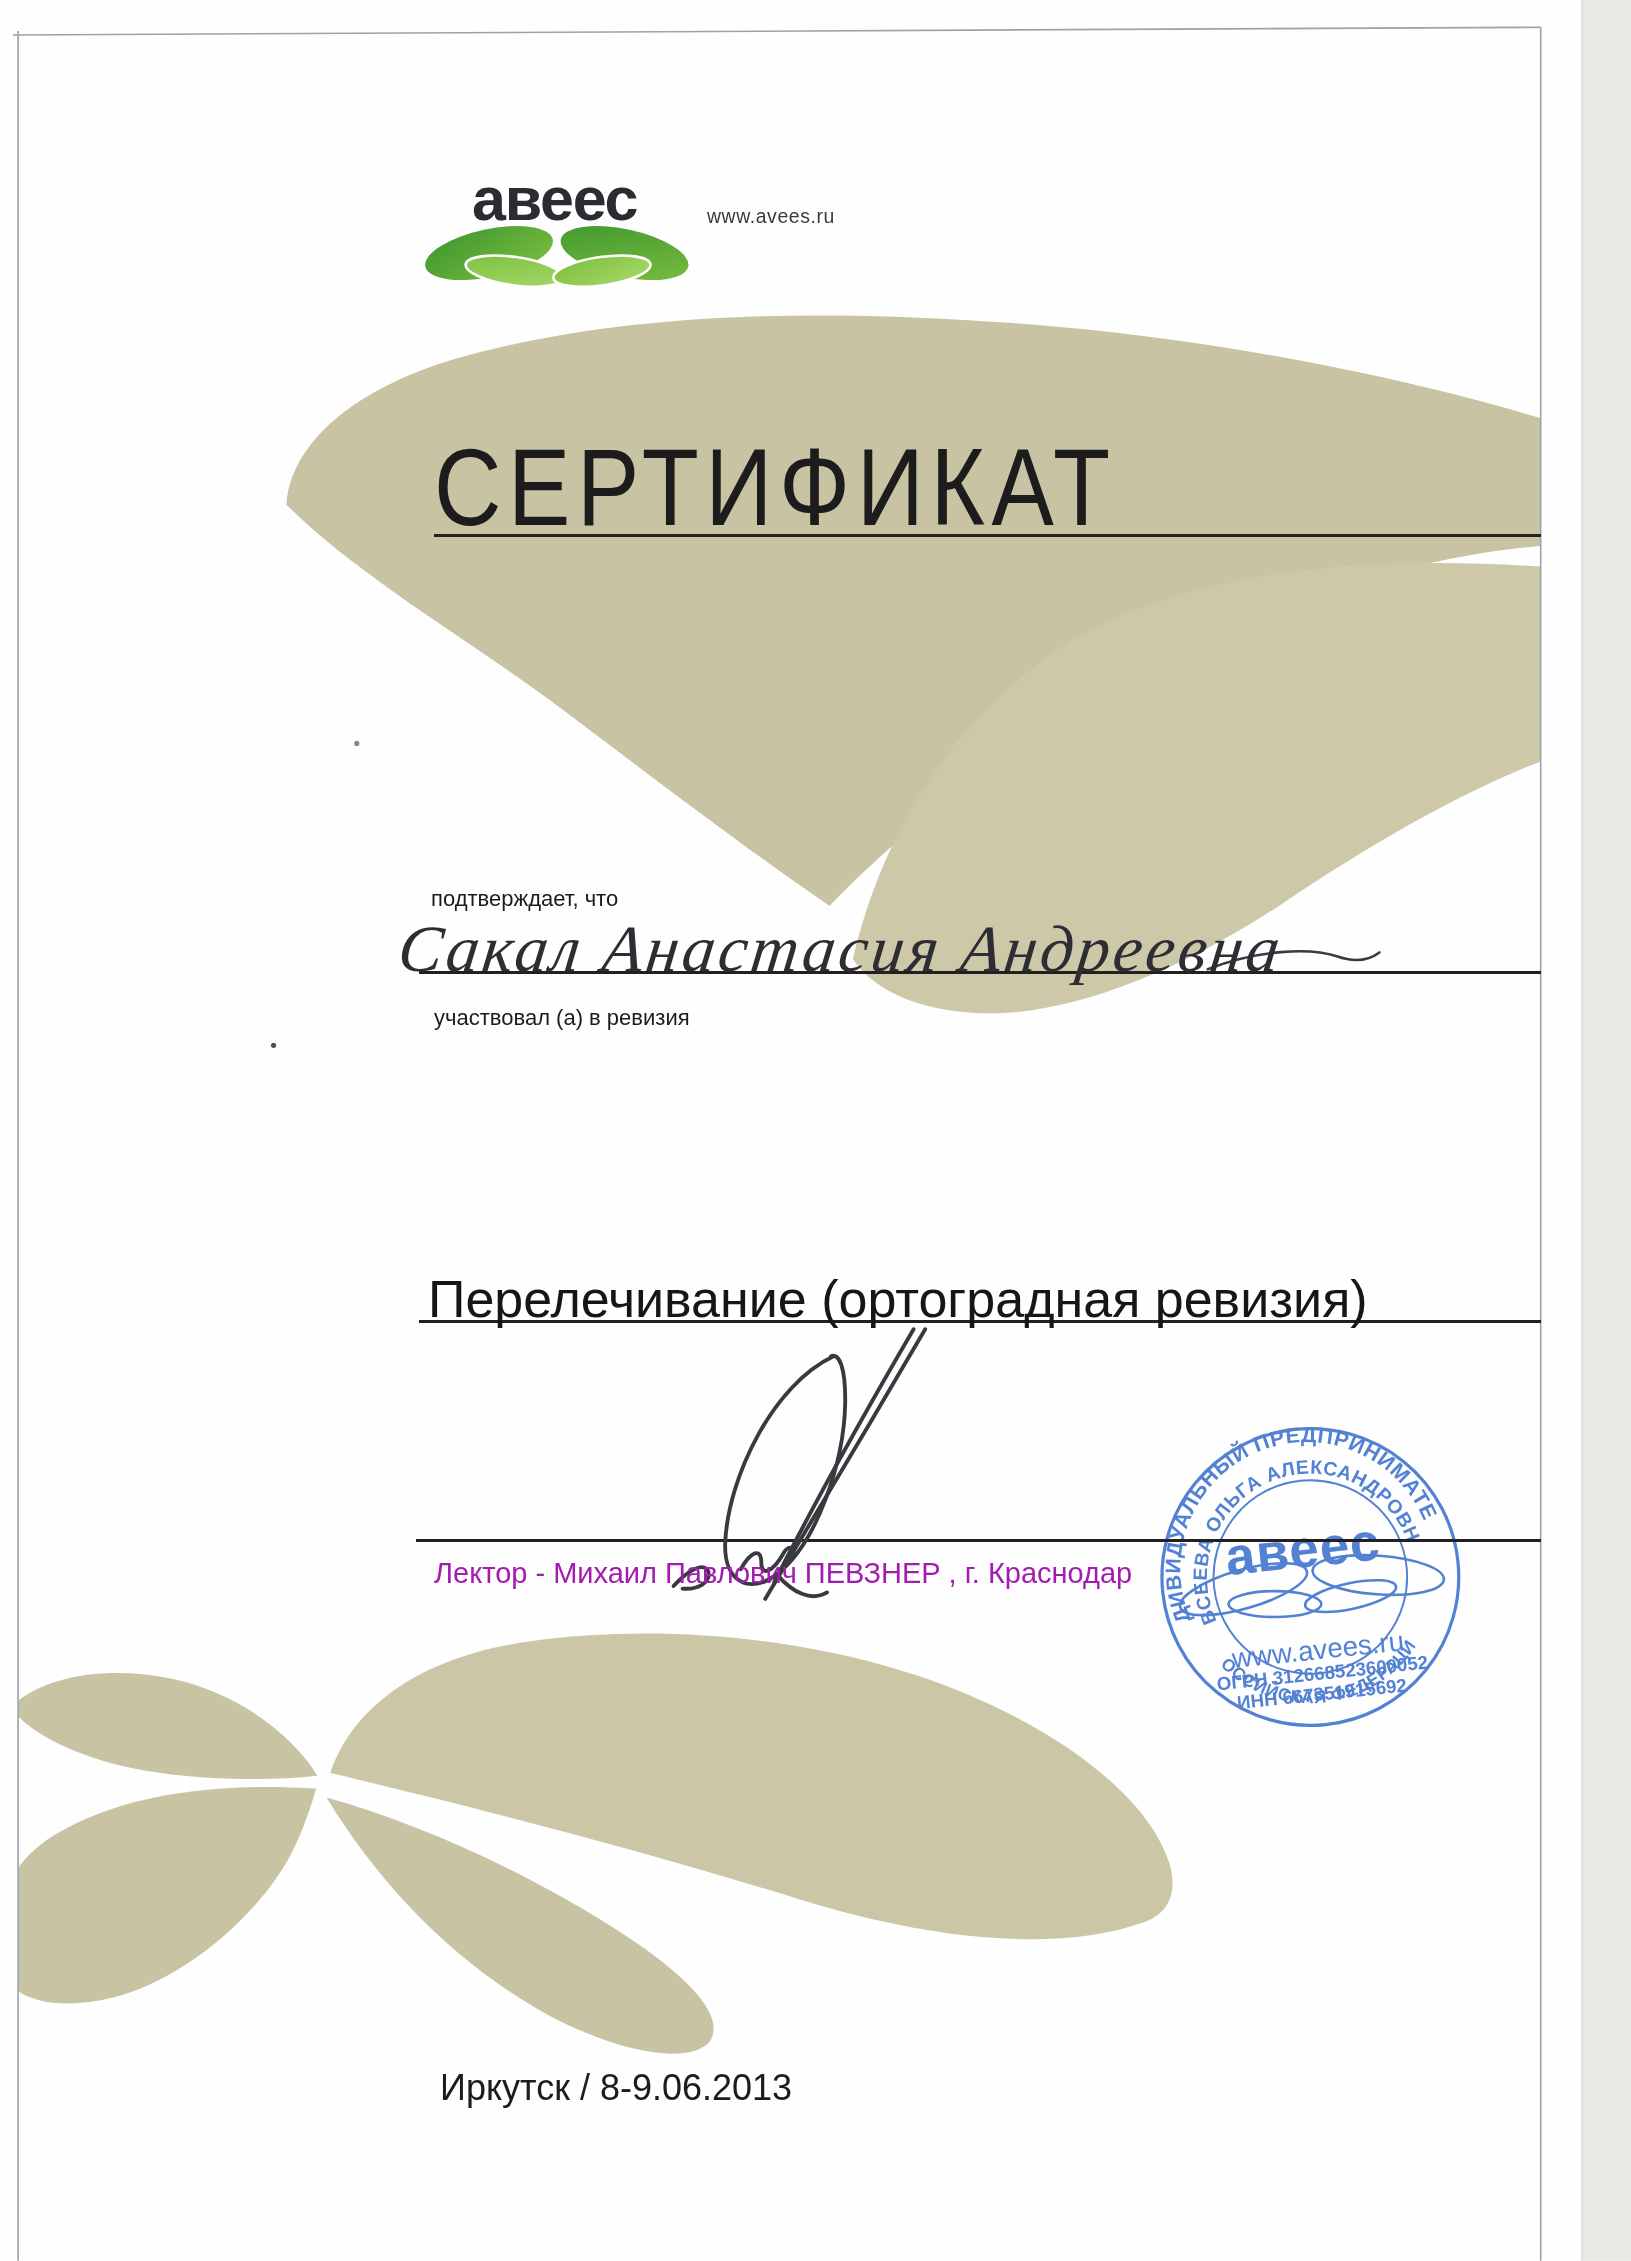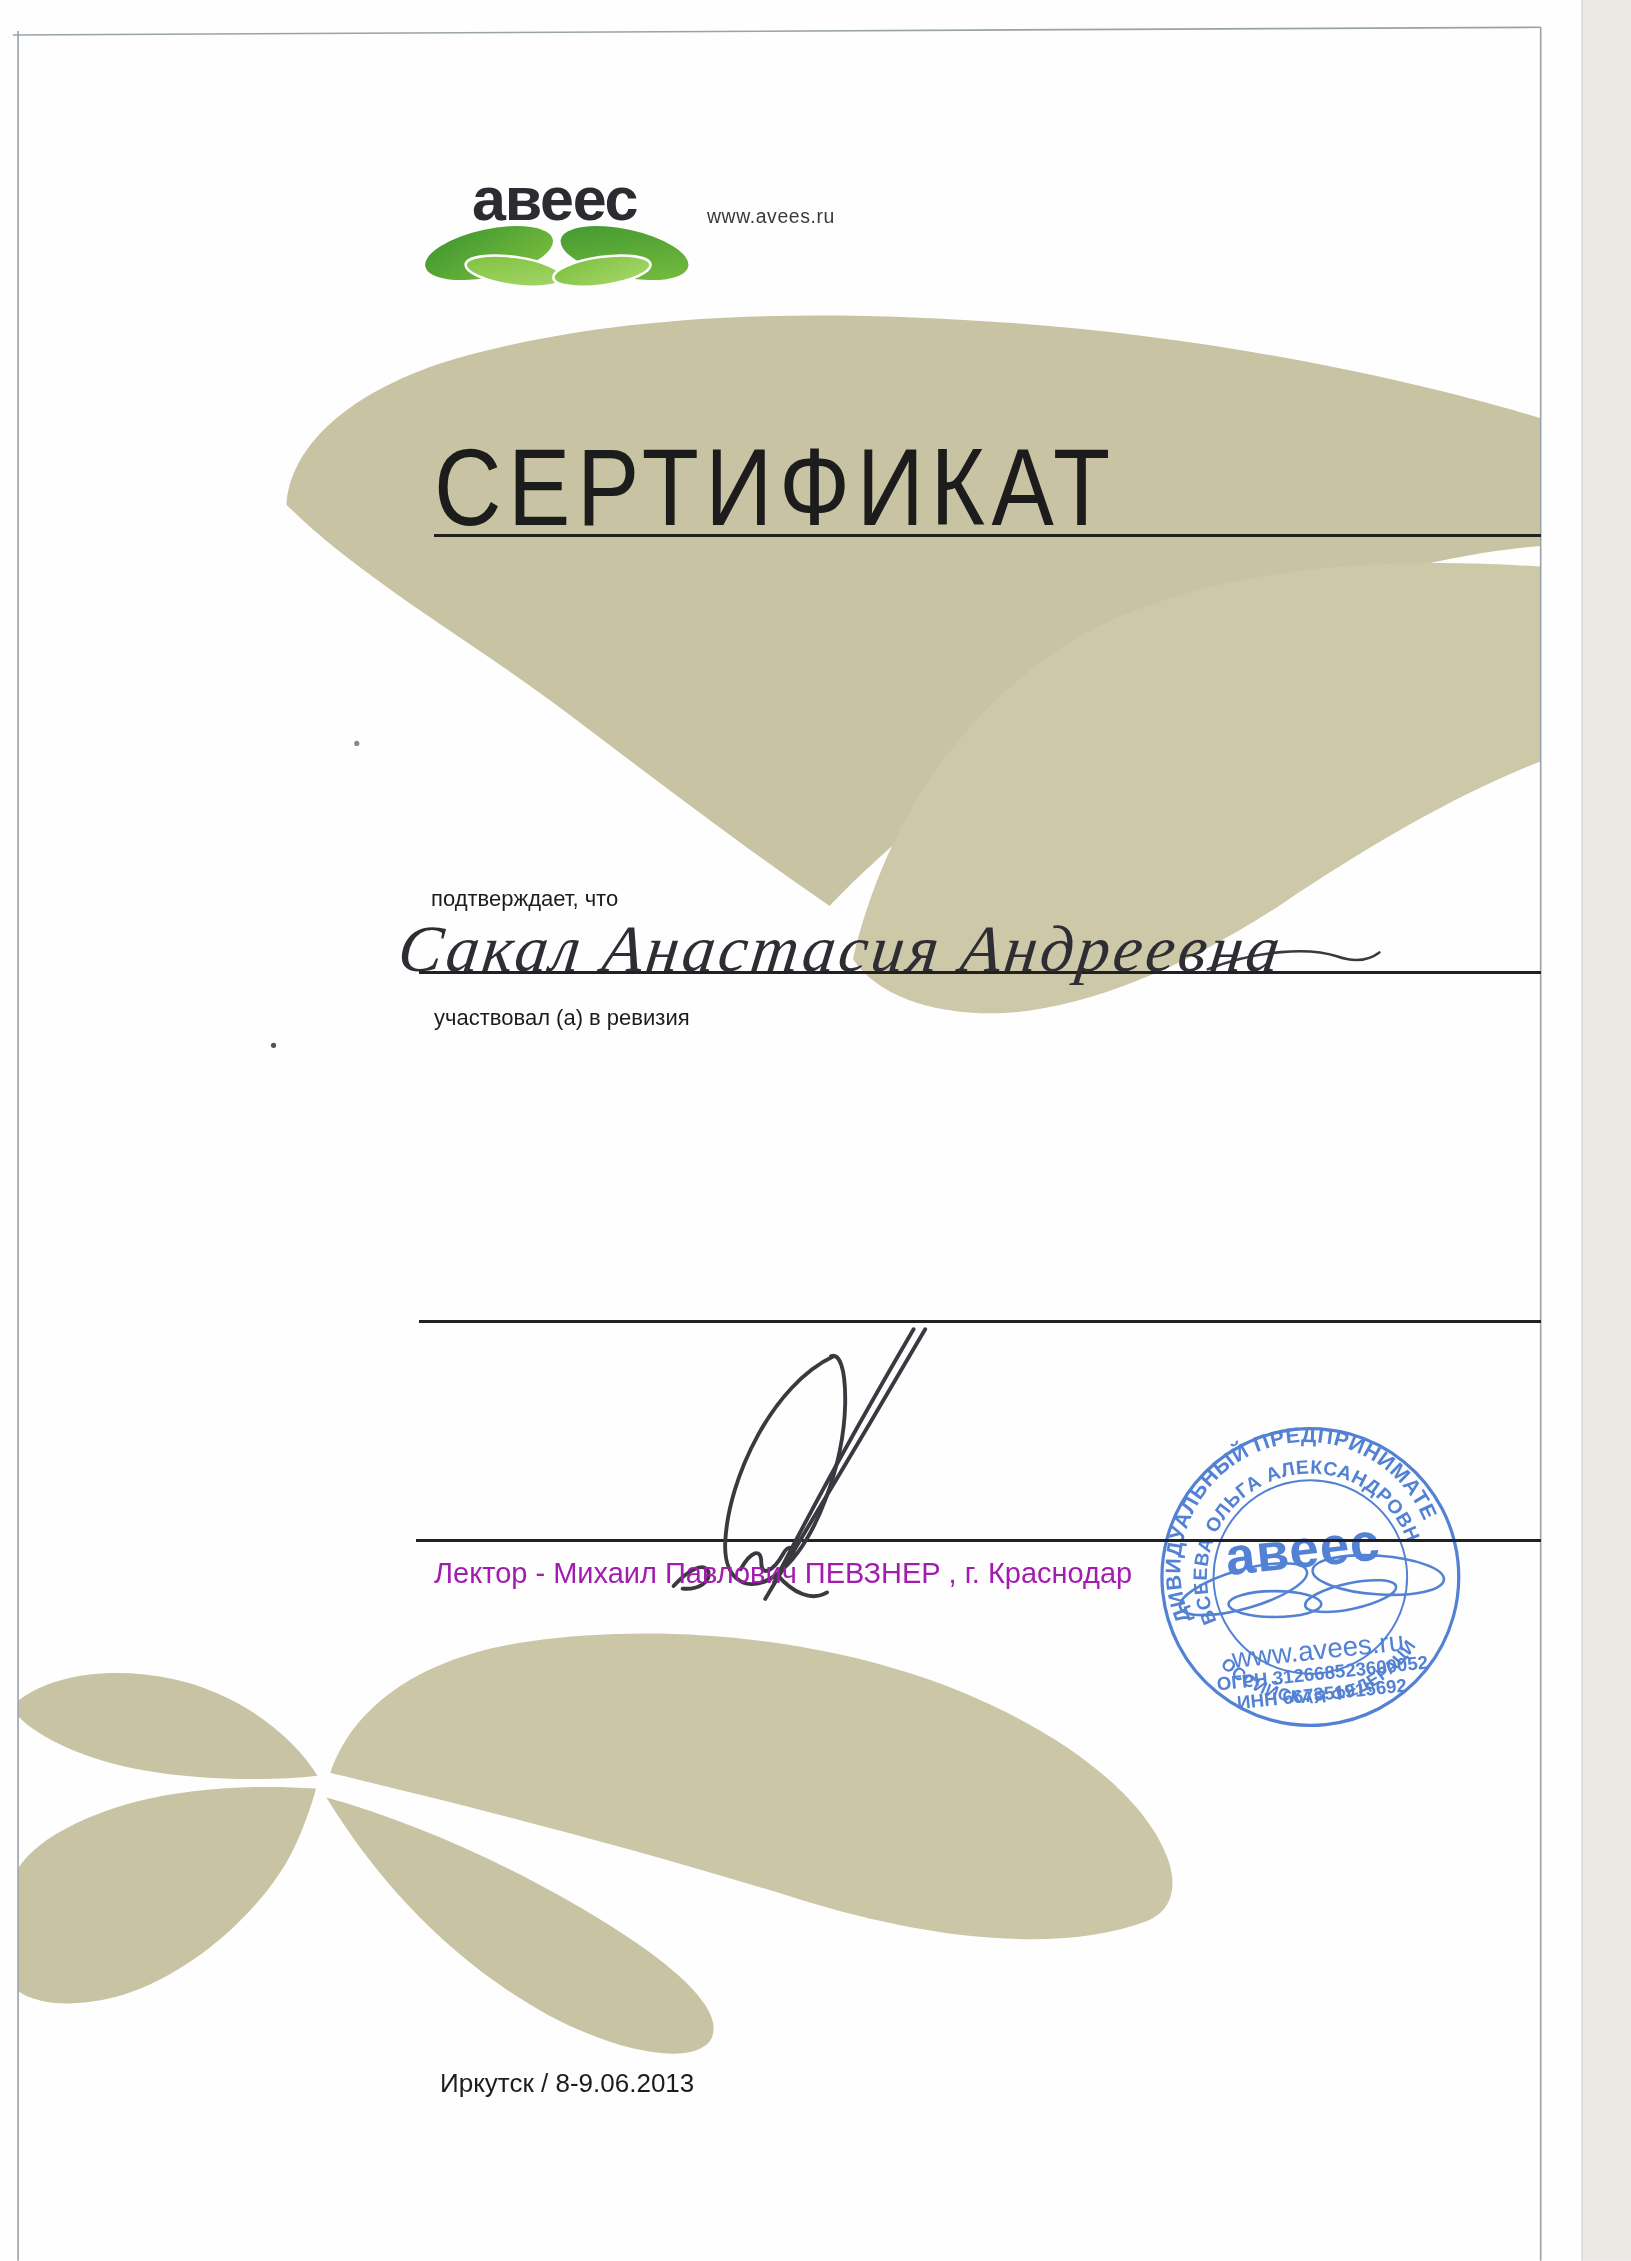--- a/index.html
+++ b/index.html
@@ -34,21 +34,21 @@
   .confirms{left:431px;top:888px;}
   .participates{left:434px;top:1007px;}
   .name-script{
     left:395px;top:916px;
     font-family:"Liberation Serif",serif;font-style:italic;
     font-size:66px;letter-spacing:3.2px;color:#2e2d33;
     transform:skewX(-7deg);transform-origin:left bottom;
   }
   .seminar{left:428px;top:1273px;font-size:52px;color:#171616;}
   .lecturer{left:434px;top:1559px;font-size:29px;color:#a21caf;}
-  .citydate{left:440px;top:2070px;font-size:26px;color:#1d1c1c;}
+  .citydate{left:440px;top:2070px;font-size:36px;color:#1d1c1c;}
 </style>
 </head>
 <body>
 
 <div class="page">
 
   <svg class="abs decor" width="1631" height="2261" viewBox="0 0 2528 3504">
     <defs>
       <linearGradient id="gGreenBig" x1="0" y1="0" x2="1" y2="1">
         <stop offset="0" stop-color="#3e9630"></stop>
@@ -180,17 +180,18 @@
 
   <div class="txt logo-wordmark">авеес</div>
   <div class="txt logo-site">www.avees.ru</div>
 
   <div class="txt cert-title">СЕРТИФИКАТ</div>
 
   <div class="txt lbl confirms">подтверждает, что</div>
   <div class="txt name-script">Сакал Анастасия Андреевна</div>
   <div class="txt lbl participates">участвовал (а) в ревизия</div>
 
+  <div class="txt seminar">Перелечивание (ортоградная ревизия)</div>
   <div class="txt lecturer">Лектор - Михаил Павлович ПЕВЗНЕР , г. Краснодар</div>
 
   <div class="txt citydate">Иркутск / 8-9.06.2013</div>
 </div>
 
 
 </body></html>

